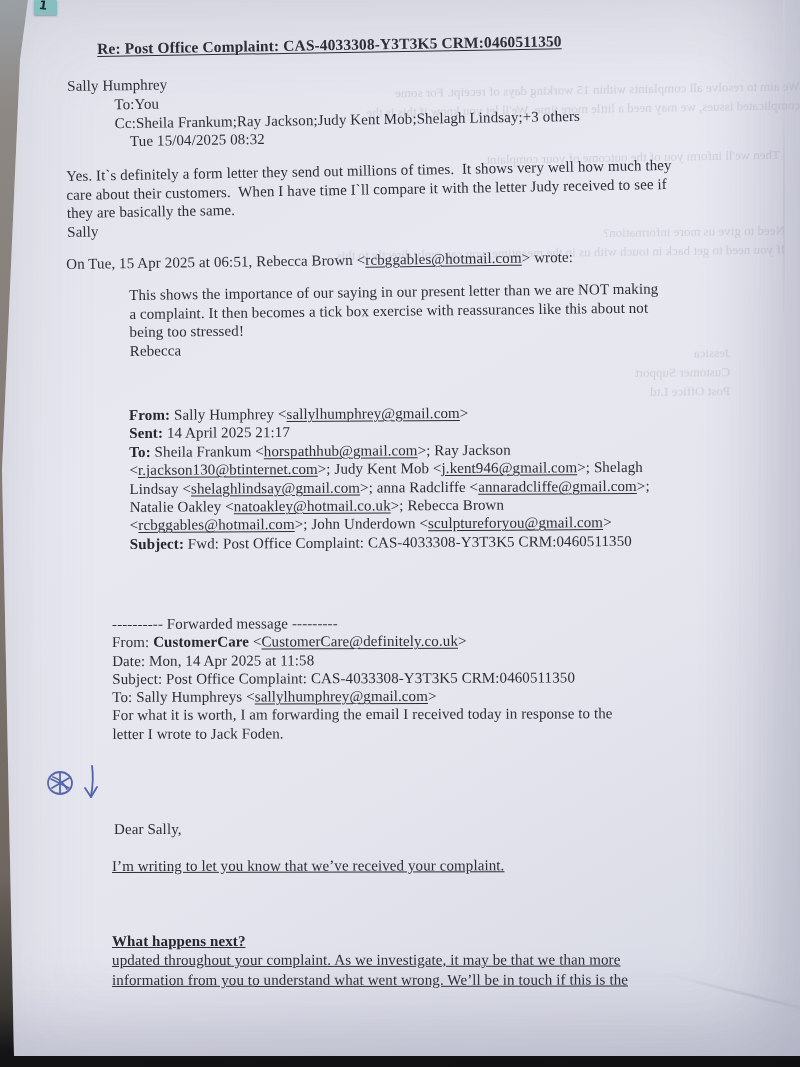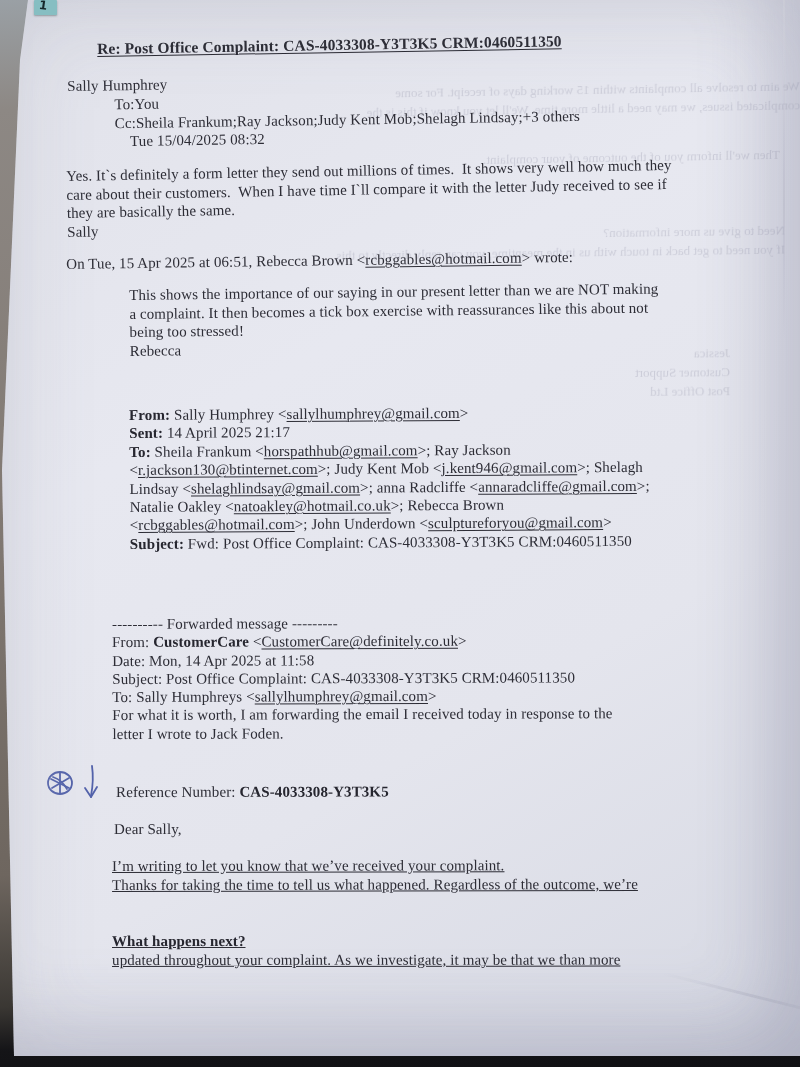--- a/index.html
+++ b/index.html
@@ -106,33 +106,30 @@
       </div>
     <div class="blk blk-fwd">
         <div class="line"><span>---------- Forwarded message ---------</span></div>
         <div class="line"><span>From: </span><span class="seg-b">CustomerCare</span><span> &lt;</span><span class="seg-u">CustomerCare@definitely.co.uk</span><span>&gt;</span></div>
         <div class="line"><span>Date: Mon, 14 Apr 2025 at 11:58</span></div>
         <div class="line"><span>Subject: Post Office Complaint: CAS-4033308-Y3T3K5 CRM:0460511350</span></div>
         <div class="line"><span>To: Sally Humphreys &lt;</span><span class="seg-u">sallylhumphrey@gmail.com</span><span>&gt;</span></div>
         <div class="line"><span>For what it is worth, I am forwarding the email I received today in response to the</span></div>
         <div class="line"><span>letter I wrote to Jack Foden.</span></div>
       </div>
-    <div class="blk blk-ref">
-        <div class="line"><span>Reference Number: </span><span class="seg-b">CAS-4033308-Y3T3K5</span></div>
-      </div>
     <div class="blk blk-dear">
         <div class="line"><span>Dear Sally,</span></div>
       </div>
     <div class="blk blk-para2">
         <div class="line"><span>I’m writing to let you know that we’ve received your complaint.</span></div>
-        <div class="line"><span>Thanks for taking the time to tell us what happened. Regardless of the outcome, we’re</span></div>
       </div>
     <div class="blk blk-whatnext">
         <div class="line"><span class="seg-b">What happens next?</span></div>
         <div class="line"><span>updated throughout your complaint. As we investigate, it may be that we than more</span></div>
+        <div class="line"><span>information from you to understand what went wrong. We’ll be in touch if this is the</span></div>
       </div>
 
     <svg class="annot" viewBox="0 0 70 52">
       <g stroke="#3b4da0" stroke-width="1.8" fill="none" opacity="0.85" stroke-linecap="round">
         <g>
           <ellipse cx="20" cy="25" rx="12" ry="11"></ellipse>
           <path d="M20 15 L20 35"></path>
           <path d="M11 21 L29 30"></path>
           <path d="M29 20 L12 30"></path>
           <path d="M13 19 Q22 22 27 31"></path>

